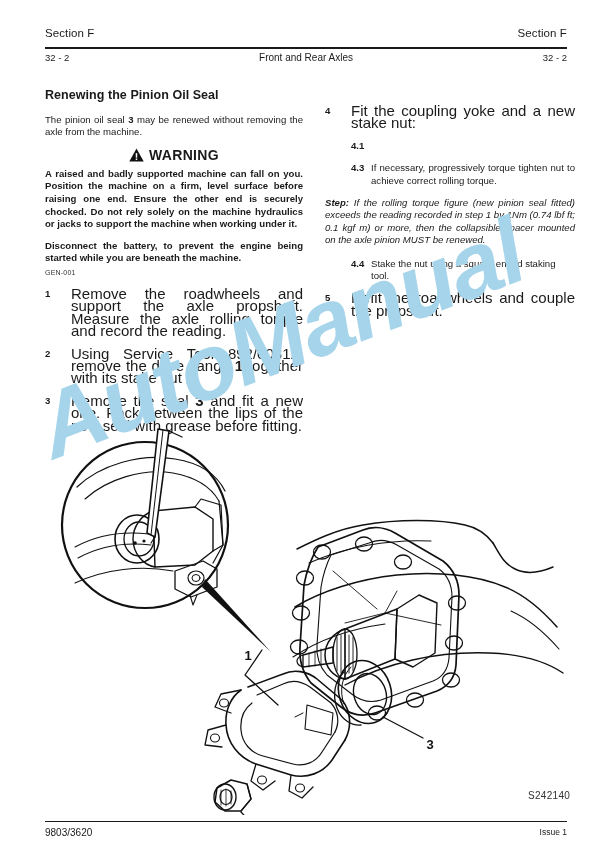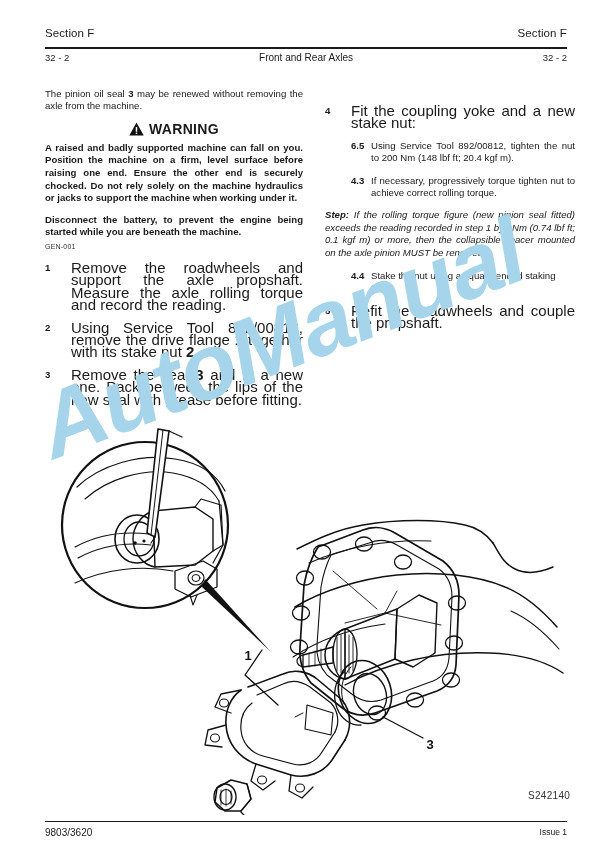--- a/index.html
+++ b/index.html
@@ -285,20 +285,21 @@
     <div class="hdr-rule"></div>
     <div class="hdr-row2">
       <div class="hdr-pg-left">32 - 2</div>
       <div class="hdr-subtitle">Front and Rear Axles</div>
       <div class="hdr-pg-right">32 - 2</div>
     </div>
   </div>
 
   <div class="col-left">
 
+    <h1 class="sec-title">Renewing the Pinion Oil Seal</h1>
 
     <p class="body"><span>The pinion oil seal </span><b>3</b><span> may be renewed without removing the axle from the machine.</span></p>
 
     <div class="warn-head">
       <svg class="warn-tri" viewBox="0 0 15 14">
         <polygon points="7.5,0.4 14.7,13.6 0.3,13.6" fill="#111111"></polygon>
         <rect x="6.75" y="5.1" width="1.5" height="4.6" fill="#ffffff"></rect>
         <rect x="6.75" y="10.5" width="1.5" height="1.5" fill="#ffffff"></rect>
       </svg>
       <span class="warn-word">WARNING</span>
@@ -326,22 +327,21 @@
   </div>
 
   <div class="col-right">
 
     <div class="step">
       <div class="step-num">4</div>
       <div class="step-body">Fit the coupling yoke and a new stake nut:</div>
     </div>
 
     <div class="substep">
-      <div class="substep-num">6.5</div>
-      <div class="substep-body">Using Service Tool 892/00812, tighten the nut to 200 Nm (148 lbf ft; 20.4 kgf m).</div>
+      <div class="substep-num">4.1</div>
     </div>
 
 
     <div class="substep">
       <div class="substep-num">4.3</div>
       <div class="substep-body">If necessary, progressively torque tighten nut to achieve correct rolling torque.</div>
     </div>
 
     <p class="note"><b>Step:</b><span> If the rolling torque figure (new pinion seal fitted) exceeds the reading recorded in step 1 by 1Nm (0.74 lbf ft; 0.1 kgf m) or more, then the collapsible spacer mounted on the axle pinion MUST be renewed.</span></p>
 

